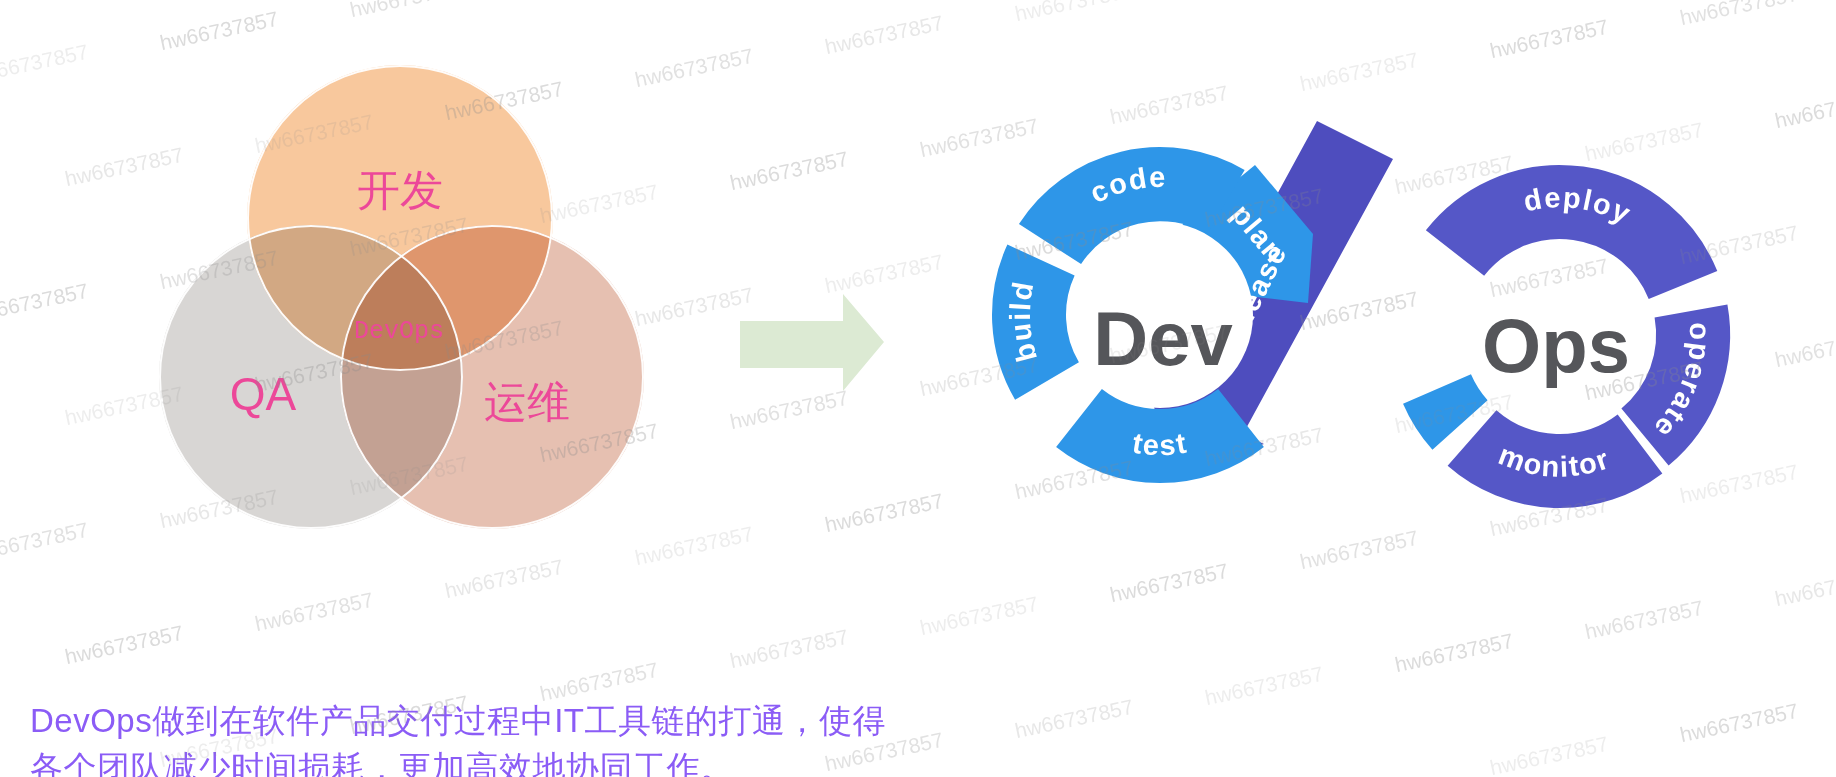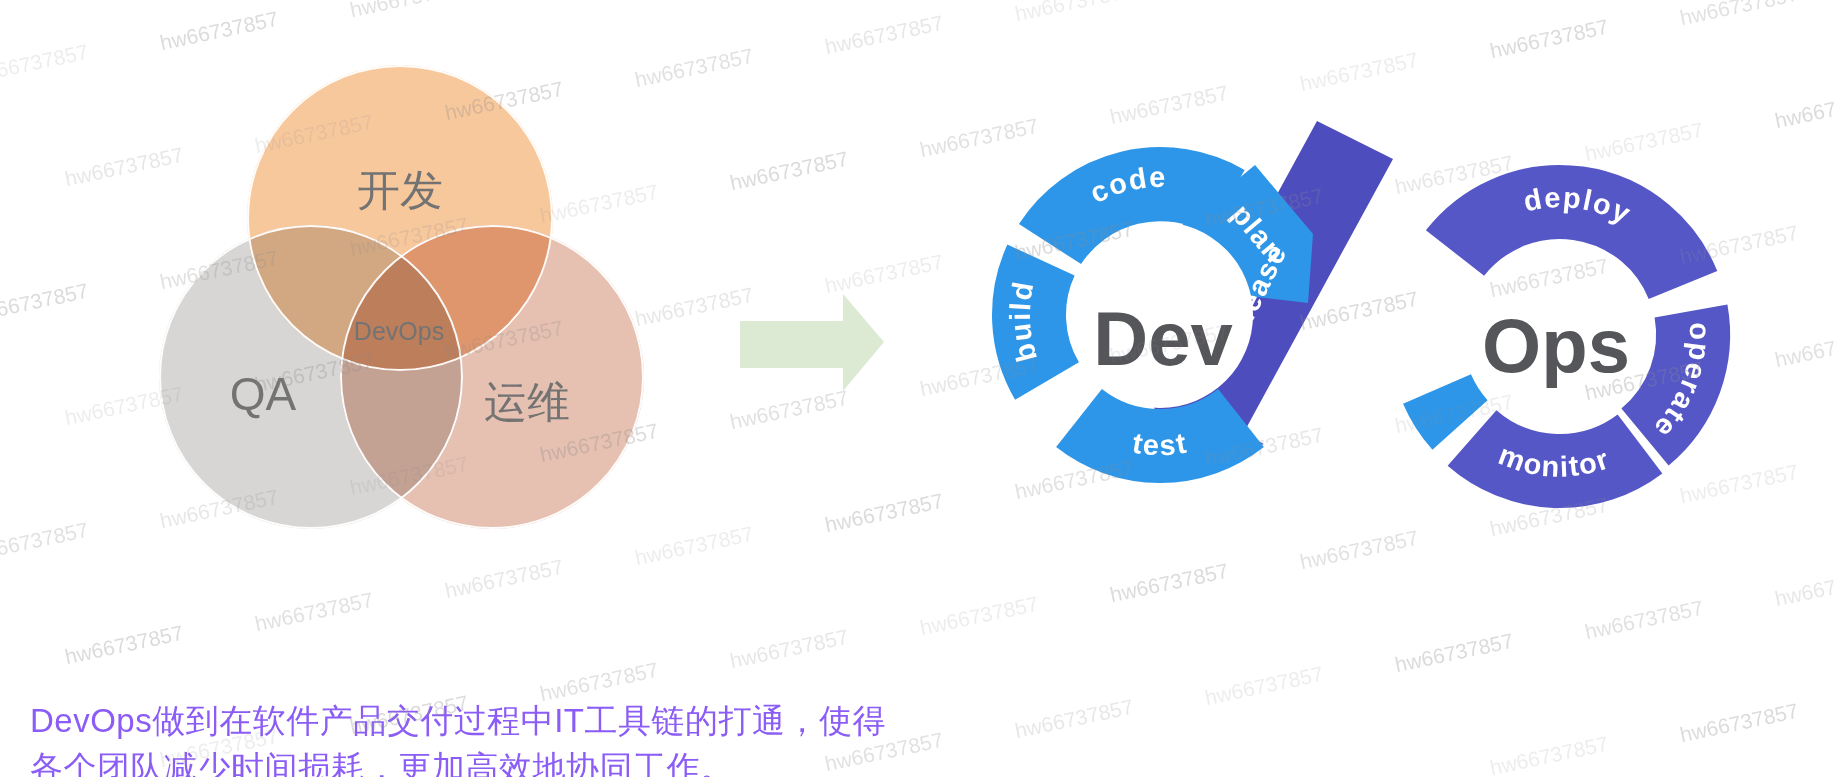--- a/index.html
+++ b/index.html
@@ -1,21 +1,21 @@
 <!DOCTYPE html>
 <html><head>
 <meta charset="utf-8">
 <style>
   html,body{margin:0;padding:0;background:#ffffff;}
   .canvas{position:relative;width:1836px;height:777px;background:#ffffff;overflow:hidden;
           font-family:"Liberation Sans","DejaVu Sans",sans-serif;}
   
   .vcircle{position:absolute;border-radius:50%;mix-blend-mode:multiply;}
   .vborder{position:absolute;border-radius:50%;border:2.5px solid rgba(255,255,255,.95);box-sizing:border-box;}
-  .vlabel{position:absolute;transform:translate(-50%,-50%);color:#737373;white-space:nowrap;}
+  .vlabel{position:absolute;transform:translate(-50%,-50%);color:#ec4899;white-space:nowrap;}
   .vlabel.big{font-size:43px;}
   .vlabel.qa{font-size:46px;}
   .vlabel.center{font-size:25px;}
   
   .caption{position:absolute;top:660px;color:#8b5cf6;font-size:33px;line-height:47px;letter-spacing:.5px;margin-top:37px;}
   .caption.left{left:30px;width:870px;}
   .caption.right{left:953px;width:800px;}
   
   .wm-layer{position:absolute;inset:0;pointer-events:none;z-index:50;}
   .wm{position:absolute;font-size:21px;color:#8a8a8a;transform:rotate(-12deg);white-space:nowrap;
@@ -33,21 +33,21 @@
   <div>
     <div class="vcircle" style="left: 247px; top: 65px; width: 306px; height: 306px; background-color: rgb(248, 200, 157);"></div>
     <div class="vcircle" style="left: 159px; top: 225px; width: 304px; height: 304px; background-color: rgb(216, 214, 212);"></div>
     <div class="vcircle" style="left: 340px; top: 225px; width: 304px; height: 304px; background-color: rgb(230, 192, 177);"></div>
     <div class="vborder" style="left:247px;top:65px;width:306px;height:306px;"></div>
     <div class="vborder" style="left:159px;top:225px;width:304px;height:304px;"></div>
     <div class="vborder" style="left:340px;top:225px;width:304px;height:304px;"></div>
     <div class="vlabel big" style="left:400px;top:191px;">开发</div>
     <div class="vlabel qa" style="left:263px;top:394px;">QA</div>
     <div class="vlabel big" style="left:527px;top:391px;margin-top:12px;">运维</div>
-    <div class="vlabel center" style="left:399px;top:331px;">DevOps</div>
+    <div class="vlabel center" style="left:399px;top:331px;font-family:Liberation Mono, monospace;">DevOps</div>
   </div>
 
   <svg style="position:absolute;left:735px;top:288px;" width="155" height="110" viewBox="735 288 155 110">
     <polygon points="740,321 843,321 843,294 884,342 843,391 843,368 740,368" fill="#dcead3"></polygon>
   </svg>
 
   <svg style="position:absolute;left:920px;top:95px;" width="880" height="460" viewBox="920 95 880 460">
 
     <polygon points="1178,471 1146,386 1167,396 1317,121 1393,159 1243,434 1264,444" fill="#4e4dbe"></polygon>
 

